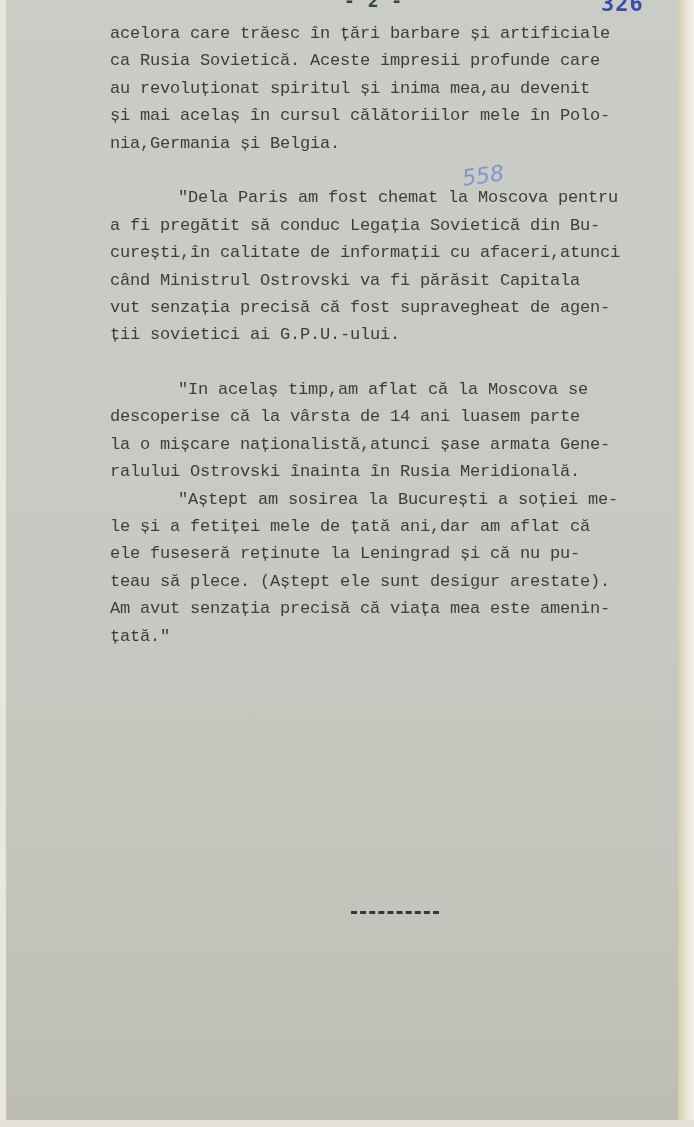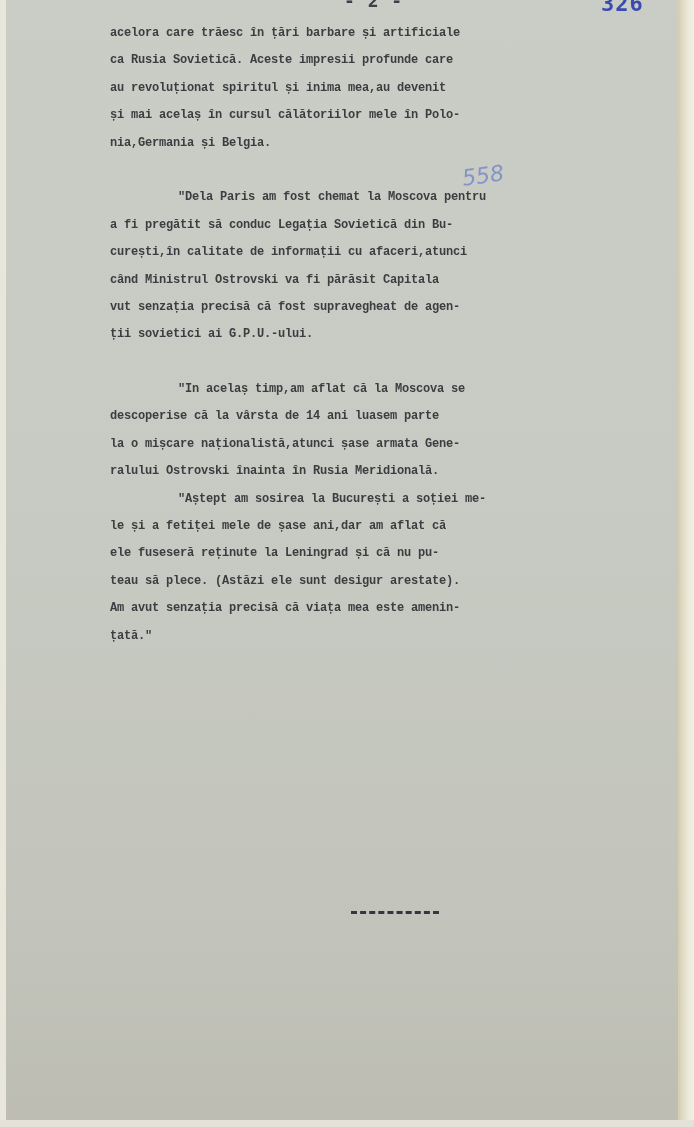--- a/index.html
+++ b/index.html
@@ -69,24 +69,24 @@
       opacity: 0.75;
       font-style: italic;
       transform: rotate(-8deg);
     }
     .body-text {
       position: absolute;
       left: 104px;
       top: 20px;
       width: 570px;
       font-family: "Liberation Mono", "DejaVu Sans Mono", monospace;
-      font-size: 12px;
+      font-size: 17px;
       line-height: 27.4px;
       color: #3b3d40;
-      font-weight: bold;
+      font-weight: normal;
       letter-spacing: -0.2px;
     }
     .line {
       display: block;
       white-space: pre;
       height: 27.4px;
     }
     .para {
       display: block;
     }
@@ -129,23 +129,23 @@
     </div>
     <span class="line"></span>
     <div class="para">
       <span class="line indent">"In acelaș timp,am aflat că la Moscova se</span>
       <span class="line">descoperise că la vârsta de 14 ani luasem parte</span>
       <span class="line">la o mișcare naționalistă,atunci șase armata Gene-</span>
       <span class="line">ralului Ostrovski înainta în Rusia Meridională.</span>
     </div>
     <div class="para">
       <span class="line indent">"Aștept am sosirea la București a soției me-</span>
-      <span class="line">le și a fetiței mele de șase ani,dar am aflat că</span>
+      <span class="line">le și a fetiței mele de țată ani,dar am aflat că</span>
       <span class="line">ele fuseseră reținute la Leningrad și că nu pu-</span>
-      <span class="line">teau să plece. (Astăzi ele sunt desigur arestate).</span>
+      <span class="line">teau să plece. (Aștept ele sunt desigur arestate).</span>
       <span class="line">Am avut senzația precisă că viața mea este amenin-</span>
       <span class="line">țată."</span>
     </div>
   </div>
 
   <div class="divider"></div>
 </div>
 
 <div class="edge-right"></div>
 <div class="edge-bottom"></div>

